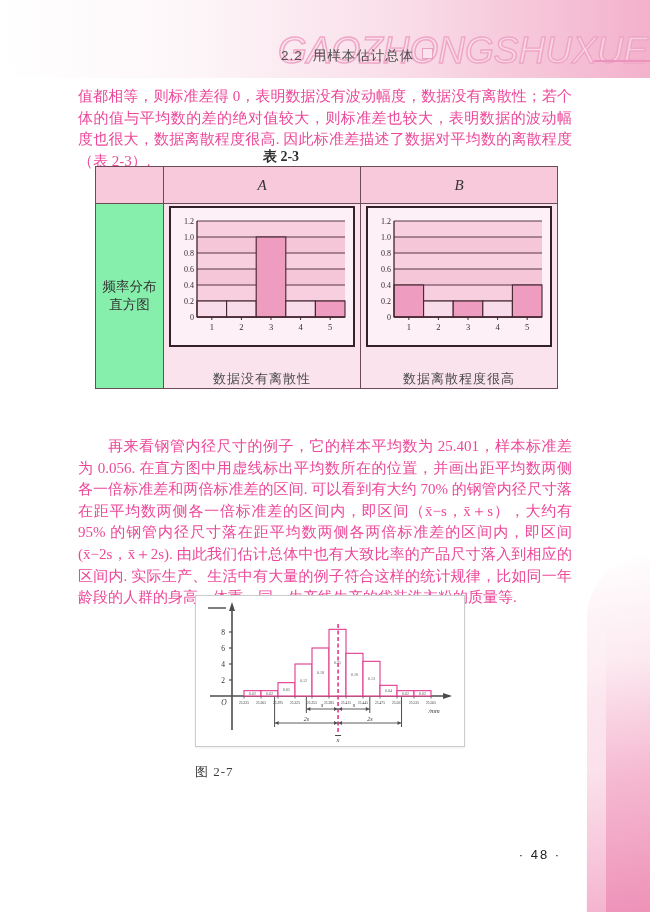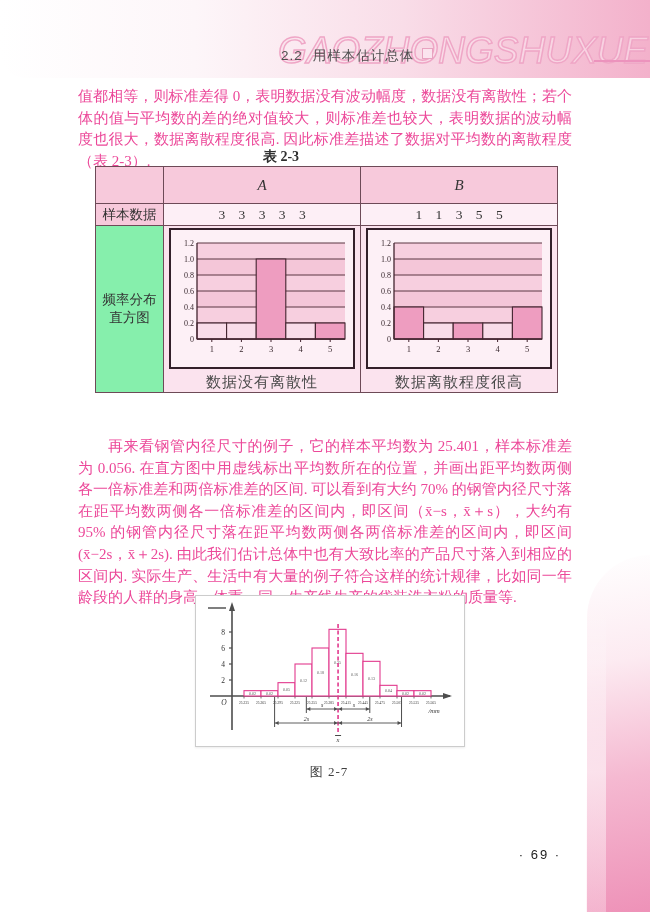--- a/index.html
+++ b/index.html
@@ -70,28 +70,28 @@
   .row-light td{background:#fdeff6;height:21px;}
   .row-mid td{background:#f9dce9;height:20px;}
   .row-light td.cell-label,.row-mid td.cell-label{background:#f7c9db;}
   .samples{word-spacing:10px;}
   .cell-chart{background:#fbe3ee;padding:8px 0 6px 0;}
   .mini-box{
     width:182px;margin:2px auto 0 auto;
     border:2px solid #33202a;background:#fdf0f6;
     padding:7px 0 4px 0;
   }
-  .mini-caption{margin-top:4px;font-size:15px;color:#4a4a4a;letter-spacing:1px;}
+  .mini-caption{margin-top:23px;font-size:13px;color:#4a4a4a;letter-spacing:1px;}
   
   .fig-panel{
     position:absolute;top:595px;left:195px;width:268px;height:150px;
     background:#ffffff;border:1px solid #cccccc;box-shadow:0 1px 2px rgba(0,0,0,0.08);
   }
   .fig-caption{
-    position:absolute;top:763px;left:195px;width:268px;text-align:center;
+    position:absolute;top:763px;left:195px;width:268px;text-align:left;
     font-size:13px;color:#3f3f3f;letter-spacing:1px;
   }
   
   .page-number{
     position:absolute;top:847px;left:495px;width:90px;text-align:center;
     font-family:"Liberation Sans","DejaVu Sans",sans-serif;
     font-size:13px;color:#222;letter-spacing:2px;
   }
   .edge-strip{
     position:absolute;right:0;top:555px;width:63px;height:357px;
@@ -123,25 +123,20 @@
   <colgroup>
       <col class="col-label">
       <col class="col-ab">
       <col class="col-ab">
     </colgroup>
   <tbody>
       <tr>
     <th class="cell-head"></th>
     <th class="cell-head">A</th>
     <th class="cell-head">B</th>
-  </tr>
-  <tr class="row-light">
-    <td class="cell-label">样本数据</td>
-    <td class="samples">3 3 3 3 3</td>
-    <td class="samples">1 1 3 5 5</td>
   </tr>
   <tr>
     <td class="cell-label">频率分布直方图</td>
     <td class="cell-chart">
       <div class="mini-box">
         <svg id="chart-a" width="182" height="122" viewBox="0 0 182 122">
               <rect x="26" y="6" width="148" height="16" fill="#f7cfdf"></rect>
               <rect x="26" y="22" width="148" height="16" fill="#f4c6d8"></rect>
               <rect x="26" y="38" width="148" height="16" fill="#f7cfdf"></rect>
               <rect x="26" y="54" width="148" height="16" fill="#f4c6d8"></rect>
@@ -315,15 +310,15 @@
       <polygon points="146.0666666666669,125 146.0666666666669,129 142.5666666666669,127" fill="#4d4d4d"></polygon>
       <polygon points="201.5333333333326,125 201.5333333333326,129 205.0333333333326,127" fill="#4d4d4d"></polygon>
       <text x="173.79999999999973" y="125.2" font-size="6" text-anchor="middle" fill="#333" font-style="italic">2s</text>
       <line x1="139.0666666666669" y1="139.5" x2="145.0666666666669" y2="139.5" stroke="#333" stroke-width="0.9"></line>
       <text x="142.0666666666669" y="146" font-size="6.5" text-anchor="middle" fill="#333" font-style="italic">x</text>
       <text x="238" y="117" font-size="6.5" text-anchor="middle" fill="#333" font-style="italic">/mm</text>
     </svg>
 </div>
 <div class="fig-caption">图 2-7</div>
 
-<div class="page-number">· 69 ·</div>
+<div class="page-number">· 48 ·</div>
 <div class="edge-strip"></div>
 <div class="edge-strip-inner"></div>
 
 </body></html>

